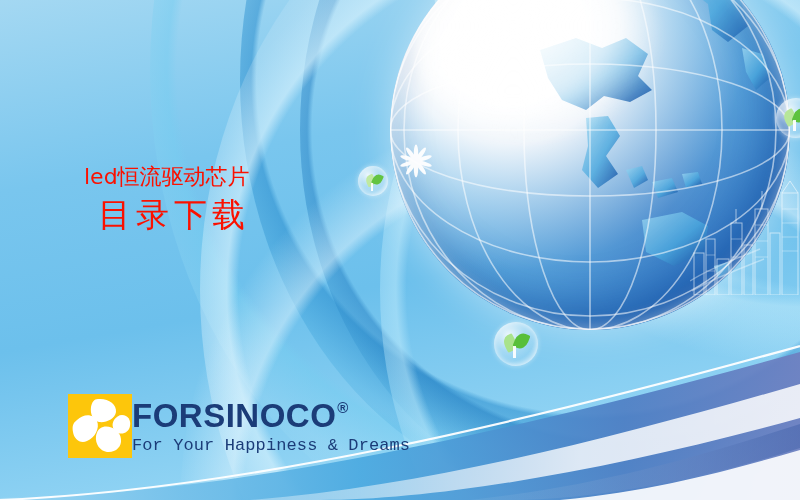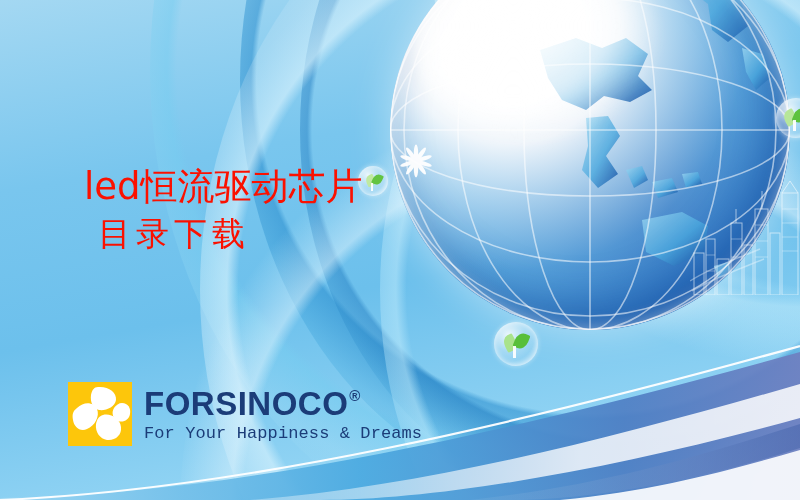--- a/index.html
+++ b/index.html
@@ -82,25 +82,25 @@
     box-shadow:inset 0 0 6px rgba(255,255,255,.9),0 0 5px rgba(255,255,255,.45);
   }
   .bubble .leaf{position:absolute;border-radius:60% 10% 60% 10%;}
 
   
   #daisy{position:absolute;left:398px;top:143px;width:36px;height:36px;}
 
   
   #headline{position:absolute;left:84px;top:163px;width:420px;color:#fb1100;
     font-family:"DejaVu Sans","Liberation Sans",sans-serif;font-weight:400;line-height:1.30;}
-  #headline .l1{font-size:37px;letter-spacing:0px;white-space:nowrap;}
+  #headline .l1{font-size:22px;letter-spacing:0px;white-space:nowrap;}
   #headline .l2{font-size:33px;letter-spacing:5px;margin-left:14px;margin-top:2px;white-space:nowrap;}
 
   
-  #logo{position:absolute;left:68px;top:382px;display:flex;align-items:center;gap:12px;}
+  #logo{position:absolute;left:68px;top:394px;display:flex;align-items:center;}
   #logo-mark{width:64px;height:64px;background:#fdc60b;position:relative;flex:0 0 auto;}
   #logo-mark svg{position:absolute;inset:0;width:100%;height:100%;}
   #logo-text{display:flex;flex-direction:column;justify-content:center;}
   #brand{font-family:"Liberation Sans","DejaVu Sans",sans-serif;font-weight:bold;
     font-size:33px;color:#1b3c78;letter-spacing:.5px;line-height:1;display:flex;align-items:flex-start;}
   #brand .reg{font-size:15px;line-height:1;margin-top:1px;margin-left:1px;}
   #tagline{font-family:Liberation Mono, monospace;font-size:17px;color:#1b3c78;
     letter-spacing:.1px;margin-top:5px;line-height:1;}
 </style>
 </head>

